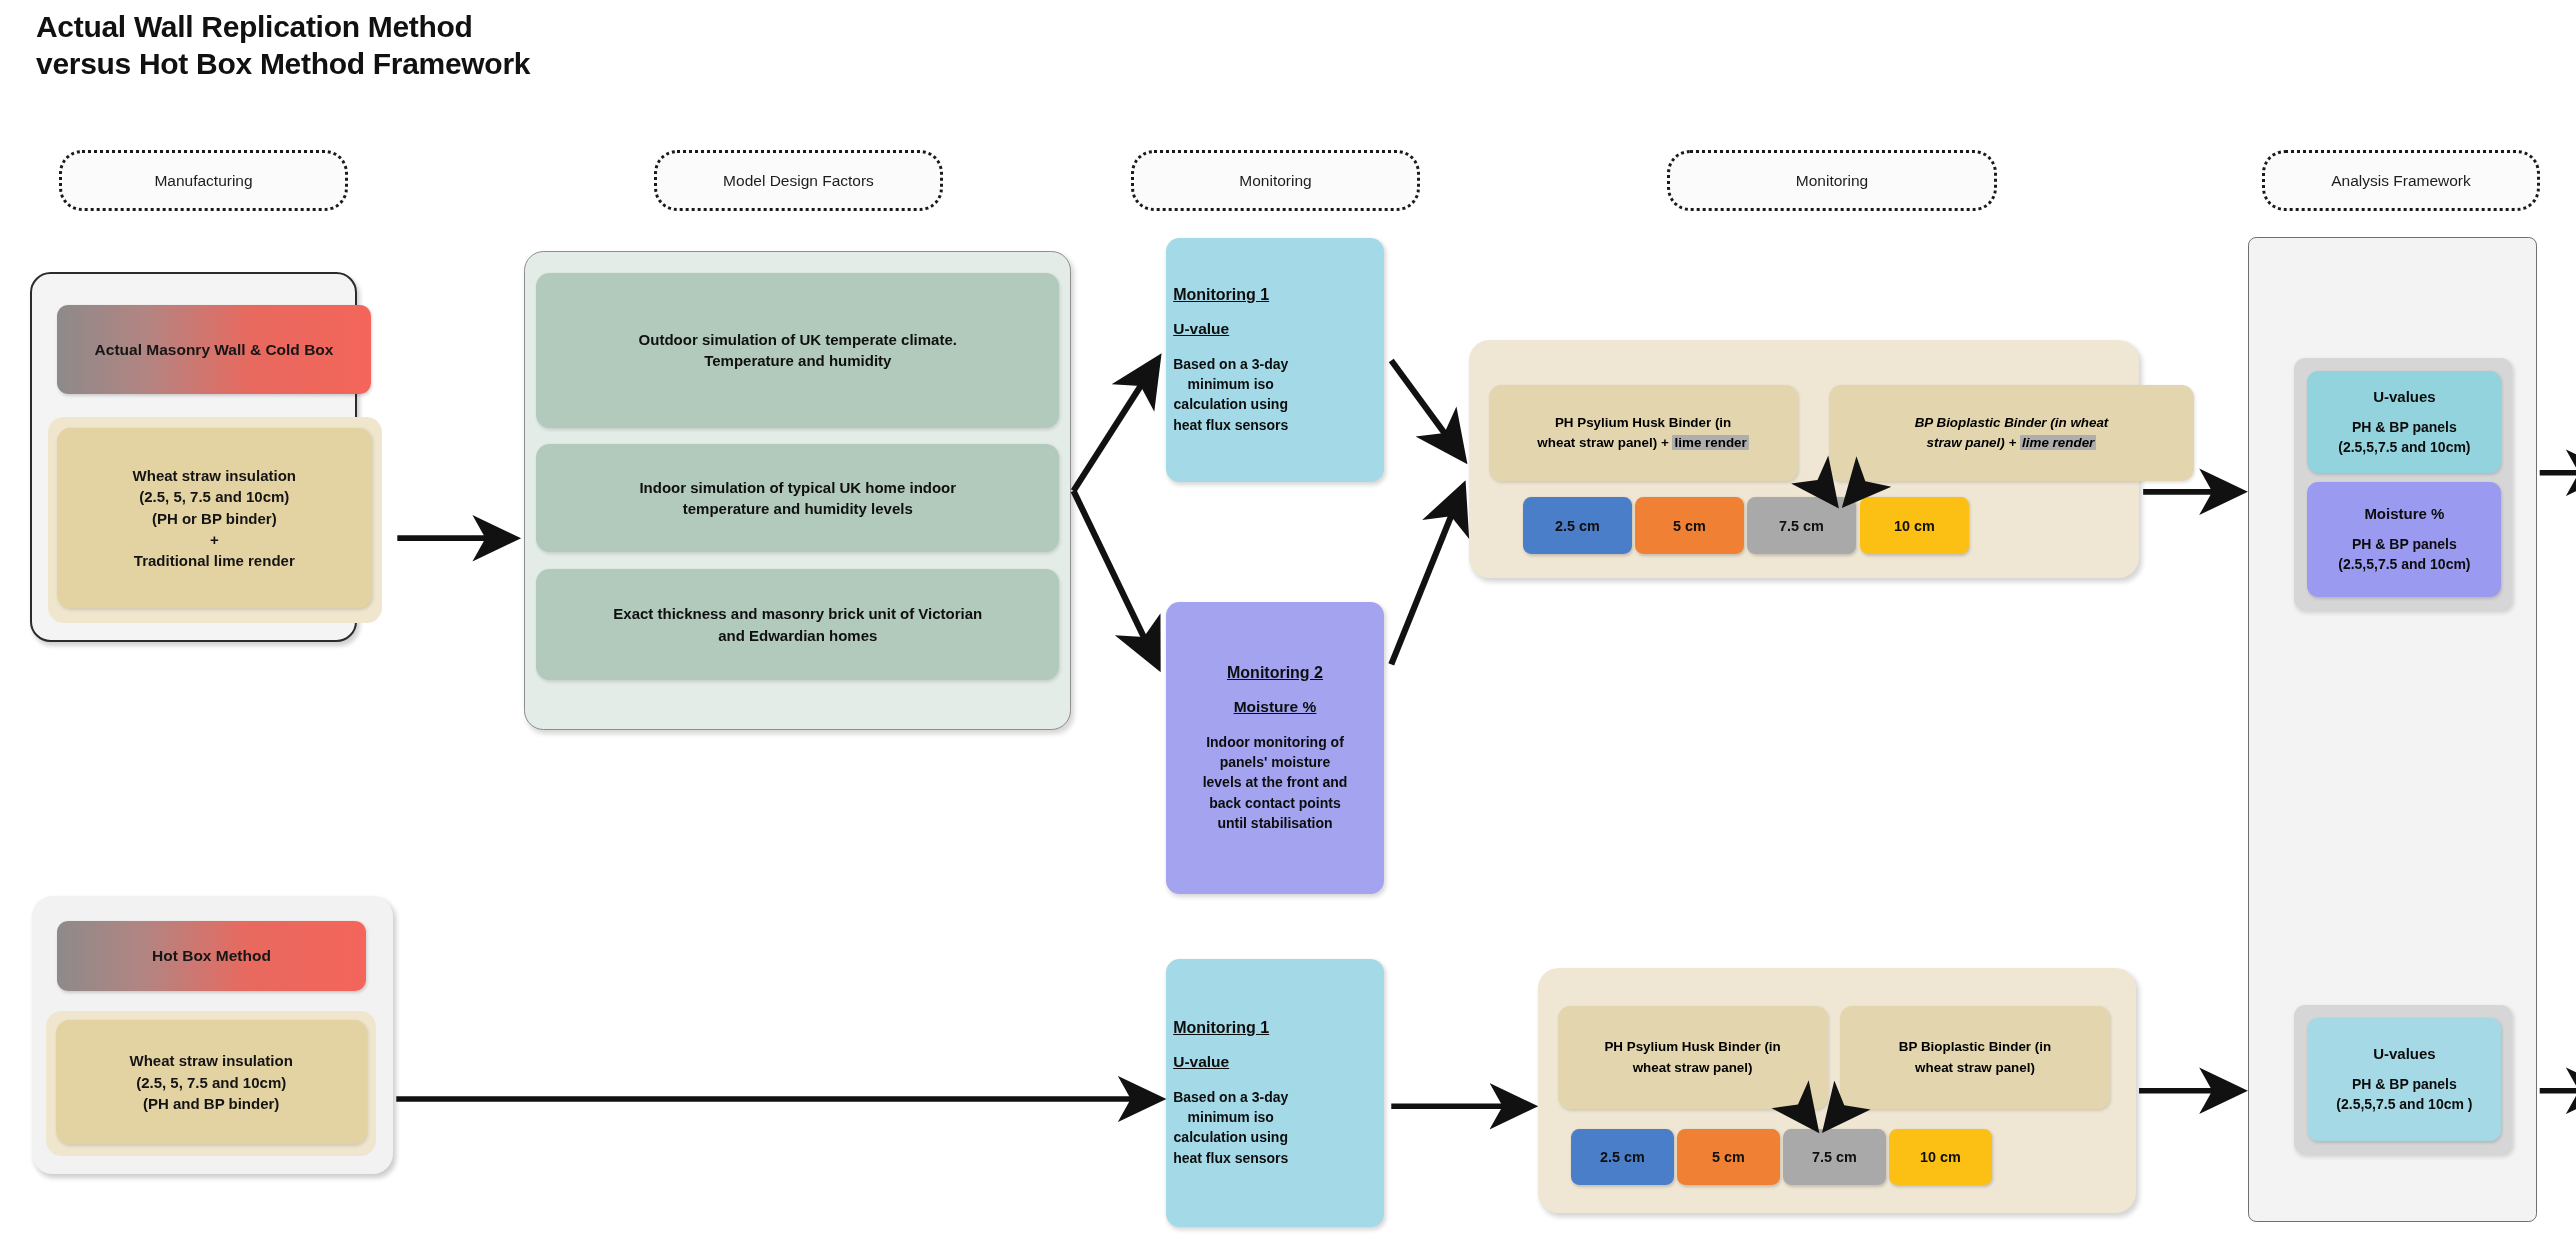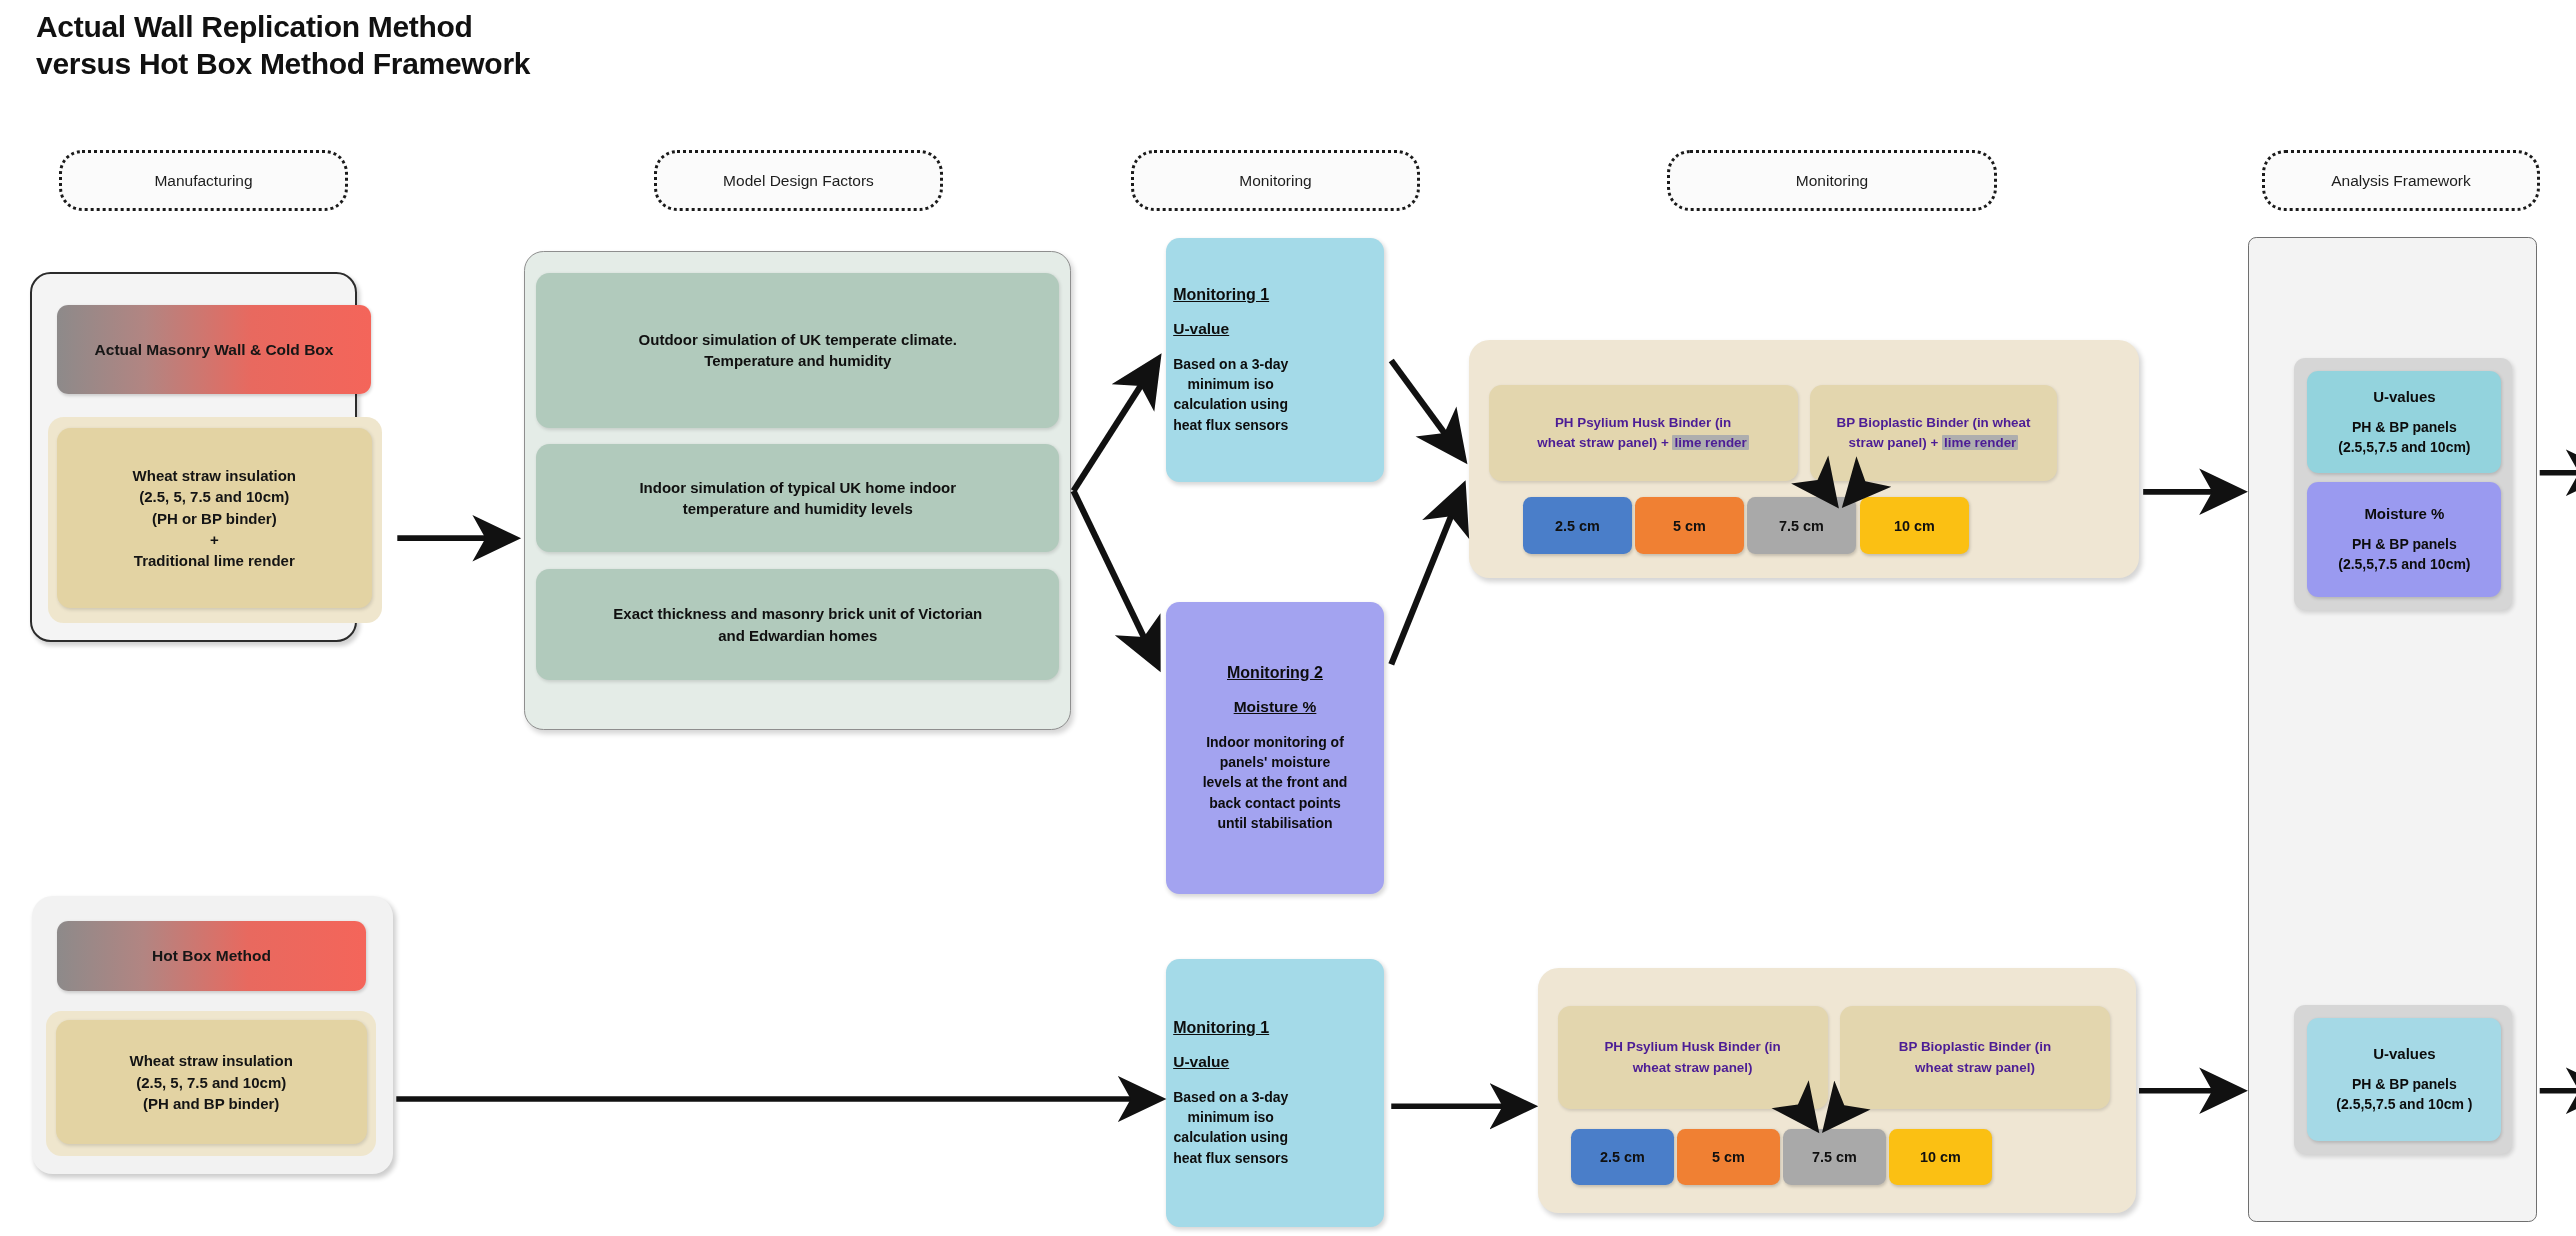--- a/index.html
+++ b/index.html
@@ -51,21 +51,21 @@
          text-align:center;line-height:1.2;}
   .msub{font-size:15.5px;font-weight:bold;text-decoration:underline;color:#0d0d0d;
         text-align:center;line-height:1.2;margin-top:15.5px;}
   .mbody{font-size:14px;font-weight:bold;color:#0d0d0d;text-align:center;
          line-height:1.45;margin-top:15.5px;}
 
   
   .panelgroup{background:#efe6d3;border-radius:20.6px;
               box-shadow:2.6px 3.6px 5.7px rgba(0,0,0,.17);}
   .binderbox{background:#e3d6ae;border-radius:12.4px;font-size:13.4px;font-weight:bold;
-             color:#4c1d95;line-height:1.5;display:flex;align-items:center;
+             color:#000000;line-height:1.5;display:flex;align-items:center;
              justify-content:center;text-align:center;padding:5.2px 8.2px;
              box-shadow:1px 1.5px 3.1px rgba(0,0,0,.12);}
   .hl{background:#aeaeae;padding:0 2.1px;border-radius:1px;}
   .thick{border-radius:8.2px;font-size:14.4px;font-weight:bold;color:#101010;
          display:flex;align-items:center;justify-content:center;
          box-shadow:1px 1.5px 3.1px rgba(0,0,0,.18);}
 
   
   .afouter{background:#f3f3f3;border:1.5px solid #6f6f6f;border-radius:8.2px;}
   .aftitle{font-size:20.6px;font-weight:bold;color:#111;text-align:center;line-height:1.25;}
@@ -200,21 +200,21 @@
 
   <div class="abs panelgroup" style="left:1469px;top:340px;width:670px;height:238px;">
     <div class="abs binderbox" style="left:19.6px;top:45px;width:309px;height:96px;">
       <div>
         <div>PH Psylium Husk Binder (in</div>
         <div>
           <span>wheat straw panel) + </span><span class="hl">lime render</span>
         </div>
       </div>
     </div>
-    <div class="abs binderbox" style="left:341px;top:45px;width:247px;height:96px;">
+    <div class="abs binderbox" style="left:360px;top:45px;width:365px;height:96px;font-style:italic;">
       <div>
         <div>BP Bioplastic Binder (in wheat</div>
         <div>
           <span>straw panel) + </span><span class="hl">lime render</span>
         </div>
       </div>
     </div>
     <div class="abs thick" style="left:54px;top:157px;width:109px;height:57px;background:#4a7ec9;">
       <span>2.5 cm</span>
     </div>

